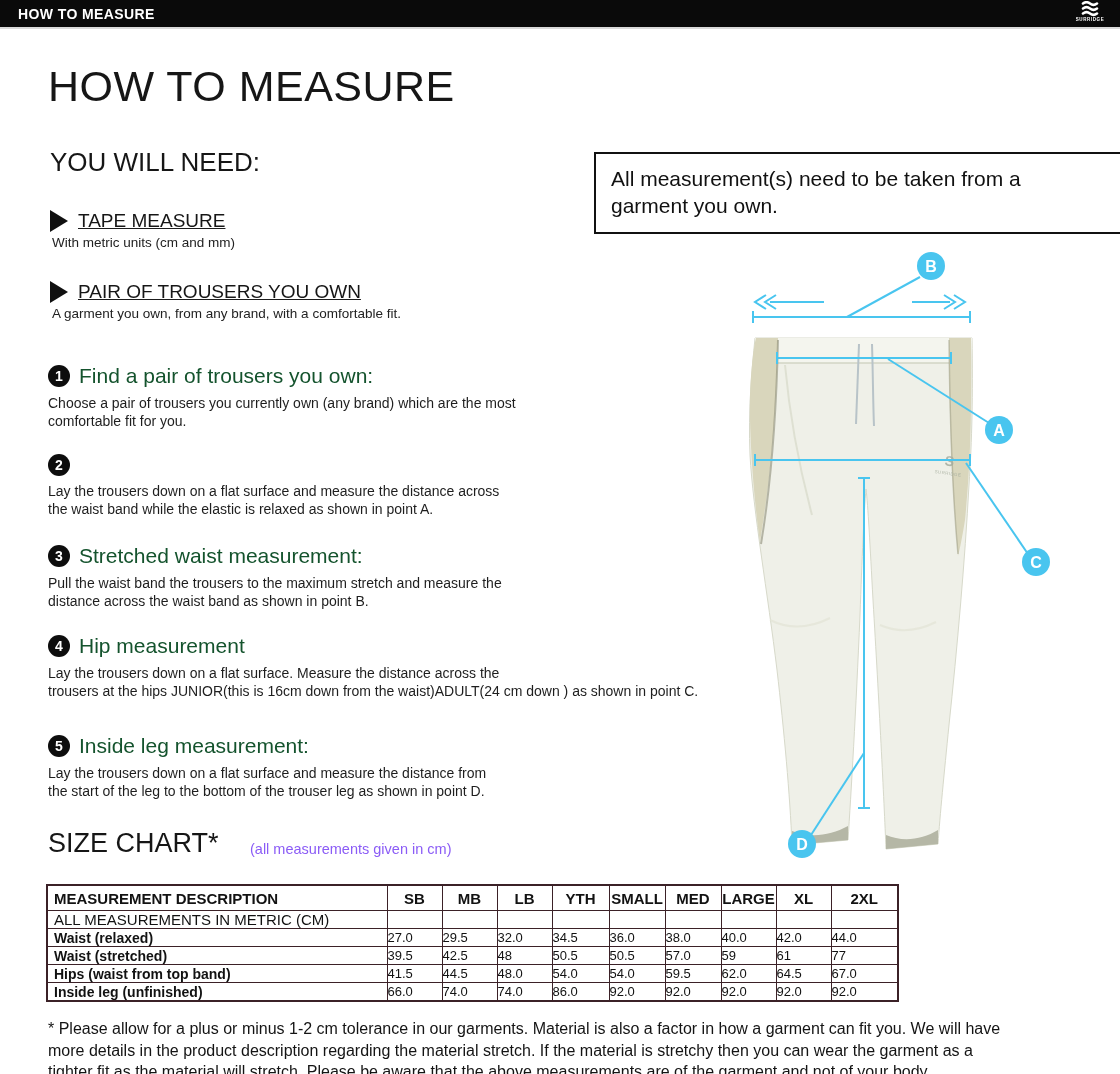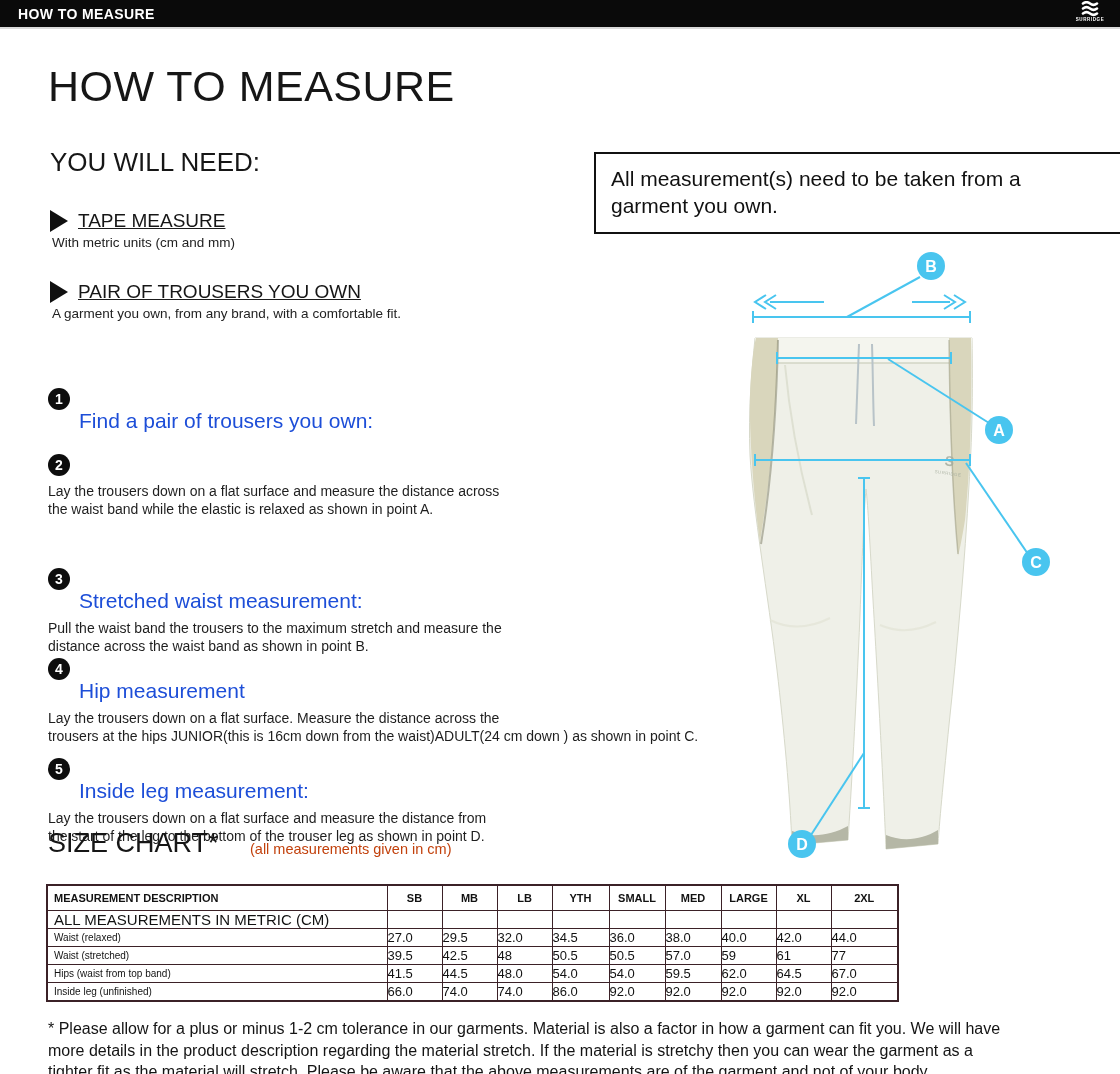--- a/index.html
+++ b/index.html
@@ -23,45 +23,45 @@
   .need-item{position:absolute;left:50px;}
   .need-row{display:flex;align-items:center;gap:10px;text-decoration:underline;}
   .tri{width:0;height:0;border-left:18px solid #101010;border-top:11px solid transparent;border-bottom:11px solid transparent;}
   .need-label{font-size:19px;color:#161616;}
   .need-desc{font-size:13.5px;color:#222;margin-top:3px;margin-left:2px;}
   
   .step{position:absolute;left:48px;}
   .step-head{display:flex;align-items:center;gap:9px;}
   .step-num{width:22px;height:22px;border-radius:50%;background:#0d0d0d;color:#fff;font-size:14px;font-weight:bold;
     display:flex;align-items:center;justify-content:center;flex:0 0 22px;}
-  .step-heading{font-size:21px;color:#1d4ed8;margin-top:45px;}
+  .step-heading{font-size:21px;color:#14532d;}
   .step-body{font-size:14px;line-height:17.5px;color:#1e1e1e;margin-top:7px;white-space:pre-line;width:700px;}
   
   .note-box{
     position:absolute;left:594px;top:152px;width:572px;height:82px;border:2px solid #111;
     box-sizing:border-box;padding:11px 15px;font-size:21px;line-height:27px;color:#111;white-space:pre-line;
   }
   
   .figure-svg{position:absolute;left:690px;top:230px;}
   
   .sc-heading{position:absolute;left:48px;top:828px;font-size:27px;color:#161616;}
-  .sc-subnote{position:absolute;left:250px;top:841px;font-size:14.5px;color:#c2410c;}
+  .sc-subnote{position:absolute;left:250px;top:841px;font-size:14.5px;color:#8b5cf6;}
   table.size-chart{
     position:absolute;left:46px;top:884px;width:851px;border-collapse:collapse;table-layout:fixed;
     border:2px solid #3b2127;
   }
   table.size-chart th,table.size-chart td{
     border:1.5px solid #3b2127;padding:0;vertical-align:middle;color:#121212;
     overflow:hidden;white-space:nowrap;
   }
-  table.size-chart th{height:24px;font-size:11px;font-weight:bold;}
+  table.size-chart th{height:24px;font-size:15px;font-weight:bold;}
   table.size-chart th.desc,table.size-chart td.desc{text-align:left;padding-left:6px;}
   tr.metric-row td{height:15px;font-size:15px;font-weight:normal;}
   tr.data-row td{height:17px;font-size:13px;}
-  tr.data-row td.desc{font-size:10px;font-weight:normal;margin-top:8px;}
+  tr.data-row td.desc{font-size:14px;font-weight:bold;margin-top:8px;}
   
   .footnote{position:absolute;left:48px;top:1018px;width:1055px;font-size:16px;line-height:21.5px;color:#141414;white-space:pre-line;}
 </style>
 </head>
 <body>
 
 <div class="topbar">
   <span class="topbar-title">HOW TO MEASURE</span>
   <div class="topbar-logo">
     <svg class="slogo" width="22" height="16" viewBox="0 0 22 16">
@@ -96,20 +96,22 @@
 </div>
 
 <div class="note-box">All measurement(s) need to be taken from a
 garment you own.</div>
 
 <div class="step" style="top:364px;">
   <div class="step-head">
     <span class="step-num">1</span>
     <span class="step-heading">Find a pair of trousers you own:</span>
   </div>
+  <div class="step-body">Choose a pair of trousers you currently own (any brand) which are the most
+comfortable fit for you.</div>
 </div>
 
 <div class="step" style="top:454px;">
   <div class="step-head">
     <span class="step-num">2</span>
   </div>
   <div class="step-body">Lay the trousers down on a flat surface and measure the distance across
 the waist band while the elastic is relaxed as shown in point A.</div>
 </div>
 

